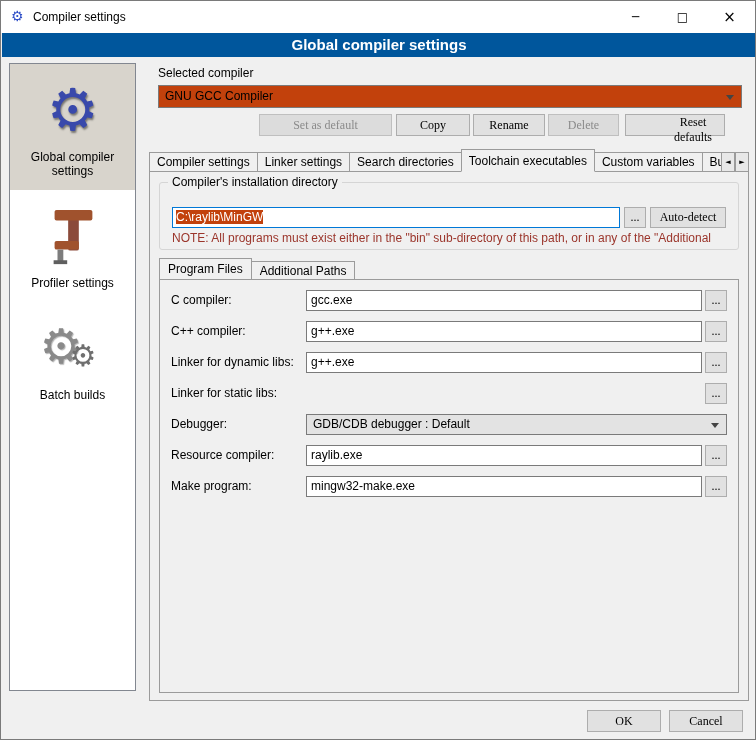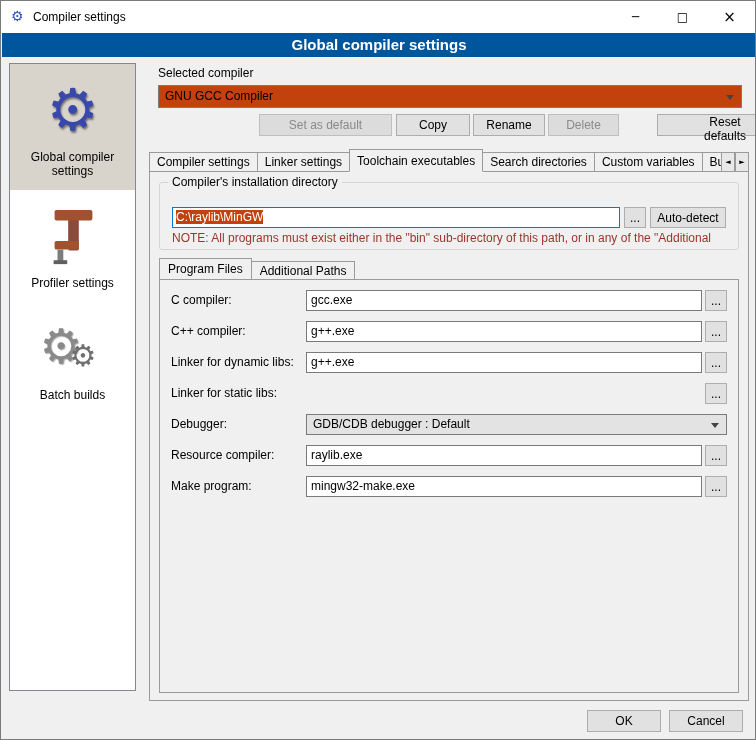--- a/index.html
+++ b/index.html
@@ -28,37 +28,37 @@
   .gear-glyph { font-family:"DejaVu Sans", sans-serif; font-size:58px; }
   .gear-blue { color:#3949ab; text-shadow:1px 2px 2px rgba(0,0,0,.45); }
   .gear-gray-wrap { position:relative; display:inline-block; width:70px; height:70px; }
   .gear-gray-1 { position:absolute; left:2px; top:4px; font-size:48px; color:#8a8a8a; line-height:60px;
     text-shadow:1px 1px 1px rgba(0,0,0,.3); font-family:"DejaVu Sans", sans-serif;}
   .gear-gray-2 { position:absolute; left:32px; top:24px; font-size:30px; color:#6f6f6f; line-height:40px;
     font-family:"DejaVu Sans", sans-serif;}
   .side-label { display:block; margin-top:4px; font-size:12px; line-height:14px; }
   
   .btn { background:#e1e1e1; border:1px solid #adadad; font-size:12px; height:22px;
-    font-family:Liberation Sans, sans-serif; padding:0 4px; cursor:default; }
+    font-family:Liberation Serif, serif; padding:0 4px; cursor:default; }
   .btn:disabled { background:#dcdcdc; color:#8a8a8a; border-color:#bfbfbf; }
   .textbox { background:#fff; border:1px solid #7a7a7a; height:21px; line-height:19px;
     padding:0 4px; overflow:hidden; white-space:nowrap; }
   .combo { position:relative; background:#c2410c; border:1px solid #7a7a7a; height:23px;
     line-height:21px; padding:0 20px 0 6px; overflow:hidden; white-space:nowrap; }
   .combo-gray { background:#e3e3e3; height:21px; line-height:19px; }
   .chevron { position:absolute; right:7px; top:50%; margin-top:-2px; width:0; height:0;
     border-left:4px solid transparent; border-right:4px solid transparent; border-top:5px solid #444; }
   
   .lbl-selected { position:absolute; left:157px; top:65px; }
   .compiler-combo { position:absolute; left:157px; top:84px; width:584px; }
   .btn-setdefault { position:absolute; left:258px; top:113px; width:133px; }
   .btn-copy { position:absolute; left:395px; top:113px; width:74px; }
   .btn-rename { position:absolute; left:472px; top:113px; width:72px; }
   .btn-delete { position:absolute; left:547px; top:113px; width:71px; }
-  .btn-reset { position:absolute; left:656px; top:113px; width:100px;padding-left:40px; }
+  .btn-reset { position:absolute; left:624px; top:113px; width:100px;padding-left:40px; }
   
   .tabstrip { position:absolute; left:148px; top:148px; width:600px; height:23px; }
   .tabs-clip { position:absolute; left:0; bottom:0; width:572px; height:23px; overflow:hidden;
     display:flex; align-items:flex-end; }
   .tab { height:20px; line-height:19px; border:1px solid #9b9b9b; margin-right:-1px;
     background:#f0f0f0; padding:0 7px; white-space:nowrap; }
   .tab.active { height:23px; line-height:22px; border-bottom:1px solid #f0f0f0; position:relative; z-index:3; }
   .tab-scroller { width:14px; height:20px; border:1px solid #9b9b9b; background:#e8e8e8;
     font-size:7px; line-height:18px; text-align:center; padding:0; font-family:"DejaVu Sans",sans-serif;}
   .scrollers { position:absolute; right:0; top:3px; display:flex; }
@@ -144,22 +144,22 @@
   <button class="btn btn-setdefault" disabled="">Set as default</button>
   <button class="btn btn-copy">Copy</button>
   <button class="btn btn-rename">Rename</button>
   <button class="btn btn-delete" disabled="">Delete</button>
   <button class="btn btn-reset">Reset defaults</button>
 
   <div class="tabstrip">
     <div class="tabs-clip">
       <div class="tab">Compiler settings</div>
       <div class="tab">Linker settings</div>
+      <div class="tab">Search directories</div>
       <div class="tab active">Toolchain executables</div>
-      <div class="tab">Search directories</div>
       <div class="tab">Custom variables</div>
       <div class="tab">Build</div>
     </div>
     <div class="scrollers">
       <button class="tab-scroller">◄</button>
       <button class="tab-scroller">►</button>
     </div>
   </div>
   <div class="tab-panel"></div>
 

